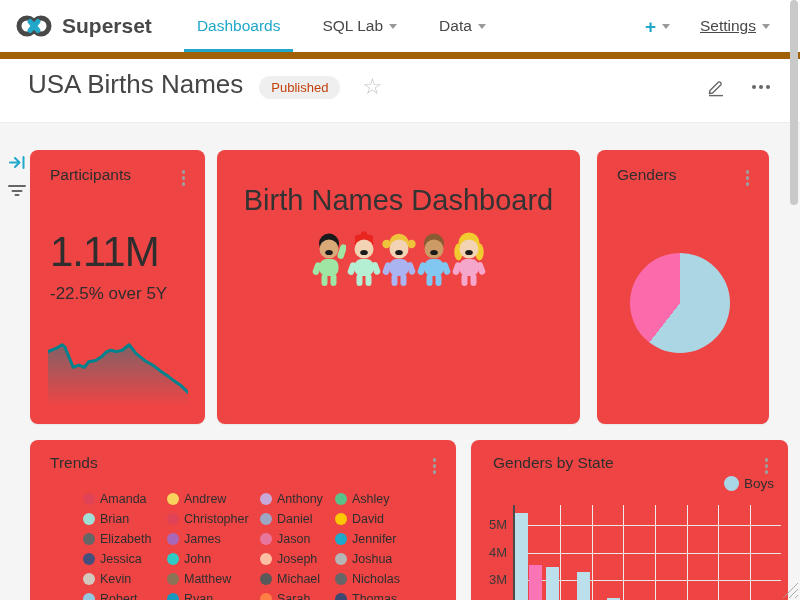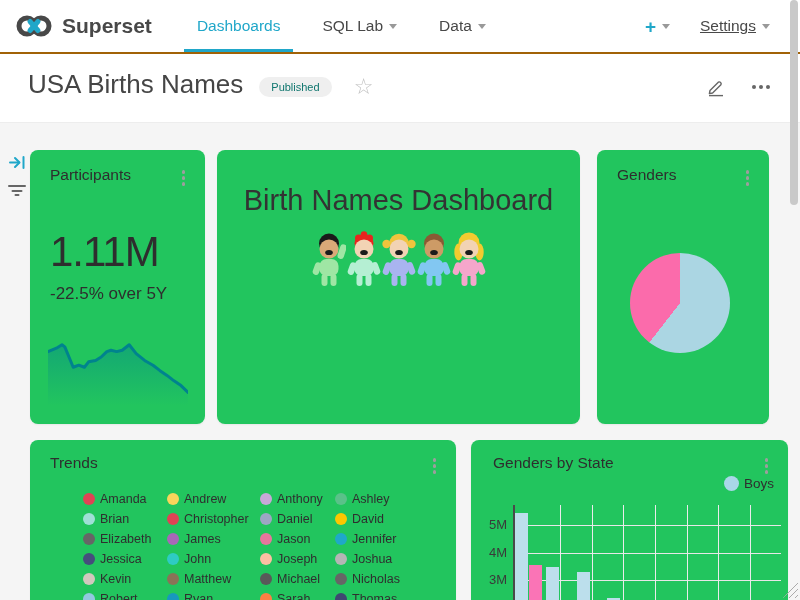--- a/index.html
+++ b/index.html
@@ -1,48 +1,48 @@
 <!DOCTYPE html>
 <html><head>
 <meta charset="utf-8">
 <style>
   html,body{margin:0;padding:0;background:#ddd;}
   .screen{position:relative;width:800px;height:600px;background:#fff;overflow:hidden;
     font-family:"Liberation Sans","DejaVu Sans",sans-serif;color:#333;--accent:#20A7C9;}
   
   .navbar{position:absolute;top:0;left:0;right:0;height:52px;background:#fff;
-    border-bottom:2px solid #a16207;display:flex;align-items:center;z-index:5;}
+    border-bottom:7px solid #a16207;display:flex;align-items:center;z-index:5;}
   .logo{margin-left:14px;display:flex;align-items:center;cursor:pointer;}
   .brand{font-size:21px;font-weight:700;color:#484848;margin-left:8px;cursor:pointer;}
   .nav-items{display:flex;height:100%;margin-left:24px;}
   .nav-item{position:relative;display:flex;align-items:center;padding:0 21px;font-size:15.5px;
     color:#484848;cursor:pointer;text-decoration:none;}
   .nav-item.active{color:var(--accent);}
   .nav-item.active::after{content:"";position:absolute;left:8px;right:8px;bottom:0;height:3px;background:var(--accent);}
   .caret{display:inline-block;margin-left:6px;width:0;height:0;border-left:4px solid transparent;
     border-right:4px solid transparent;border-top:5px solid #999;}
   .nav-right{margin-left:auto;display:flex;align-items:center;gap:30px;margin-right:30px;}
   .plus{display:flex;align-items:center;cursor:pointer;}
   .plus-glyph{color:var(--accent);font-size:19px;font-weight:700;line-height:1;}
   .settings{display:flex;align-items:center;font-size:15.5px;color:#484848;cursor:pointer;text-decoration:underline;}
   
   .page-header{position:absolute;top:52px;left:0;right:0;height:70px;background:#fff;
     border-bottom:1px solid #EDEDED;display:flex;align-items:center;z-index:4;}
   .page-title{margin:0 0 6px 28px;font-size:26px;font-weight:500;color:#454545;}
-  .badge{margin-left:16px;background:#EFEFEF;color:#0f766e;font-size:11px;
+  .badge{margin-left:16px;background:#EFEFEF;color:#c2410c;font-size:13px;
     padding:4px 12px;border-radius:12px;cursor:pointer;}
   .star{margin-left:22px;font-size:22px;color:#C2C2C2;cursor:pointer;line-height:1;}
   .hdr-right{margin-left:auto;margin-right:26px;display:flex;align-items:center;gap:22px;}
   .pencil{cursor:pointer;display:flex;}
   .kebab-h{display:flex;gap:3px;cursor:pointer;padding:4px;}
   .kebab-h i{width:4px;height:4px;border-radius:50%;background:#666;}
   
   .dashboard{position:absolute;top:122px;left:0;right:0;bottom:0;background:#F5F5F5;overflow:hidden;}
   .rail-icon{position:absolute;cursor:pointer;}
-  .card{position:absolute;background:#22c55e;border-radius:8px;box-shadow:0 1px 2px rgba(0,0,0,0.06);}
+  .card{position:absolute;background:#ef4444;border-radius:8px;box-shadow:0 1px 2px rgba(0,0,0,0.06);}
   .card-head{display:flex;justify-content:space-between;align-items:flex-start;padding:16px 16px 0 20px;}
   .card-title{font-size:15.5px;font-weight:500;color:#2e2e2e;}
   .kebab{display:flex;flex-direction:column;gap:2.5px;cursor:pointer;padding:4px;}
   .kebab i{width:3.5px;height:3.5px;border-radius:50%;background:#9E9E9E;}
   
   .card-participants{left:30px;top:28px;width:175px;height:274px;}
   .big-number{position:absolute;left:20px;top:78px;font-size:42px;font-weight:500;
     color:#2e2e2e;letter-spacing:-1px;}
   .bn-sub{position:absolute;left:20px;top:134px;font-size:17px;color:#2e2e2e;}
   .sparkline{position:absolute;left:18px;top:188px;width:140px;height:68px;cursor:crosshair;}

